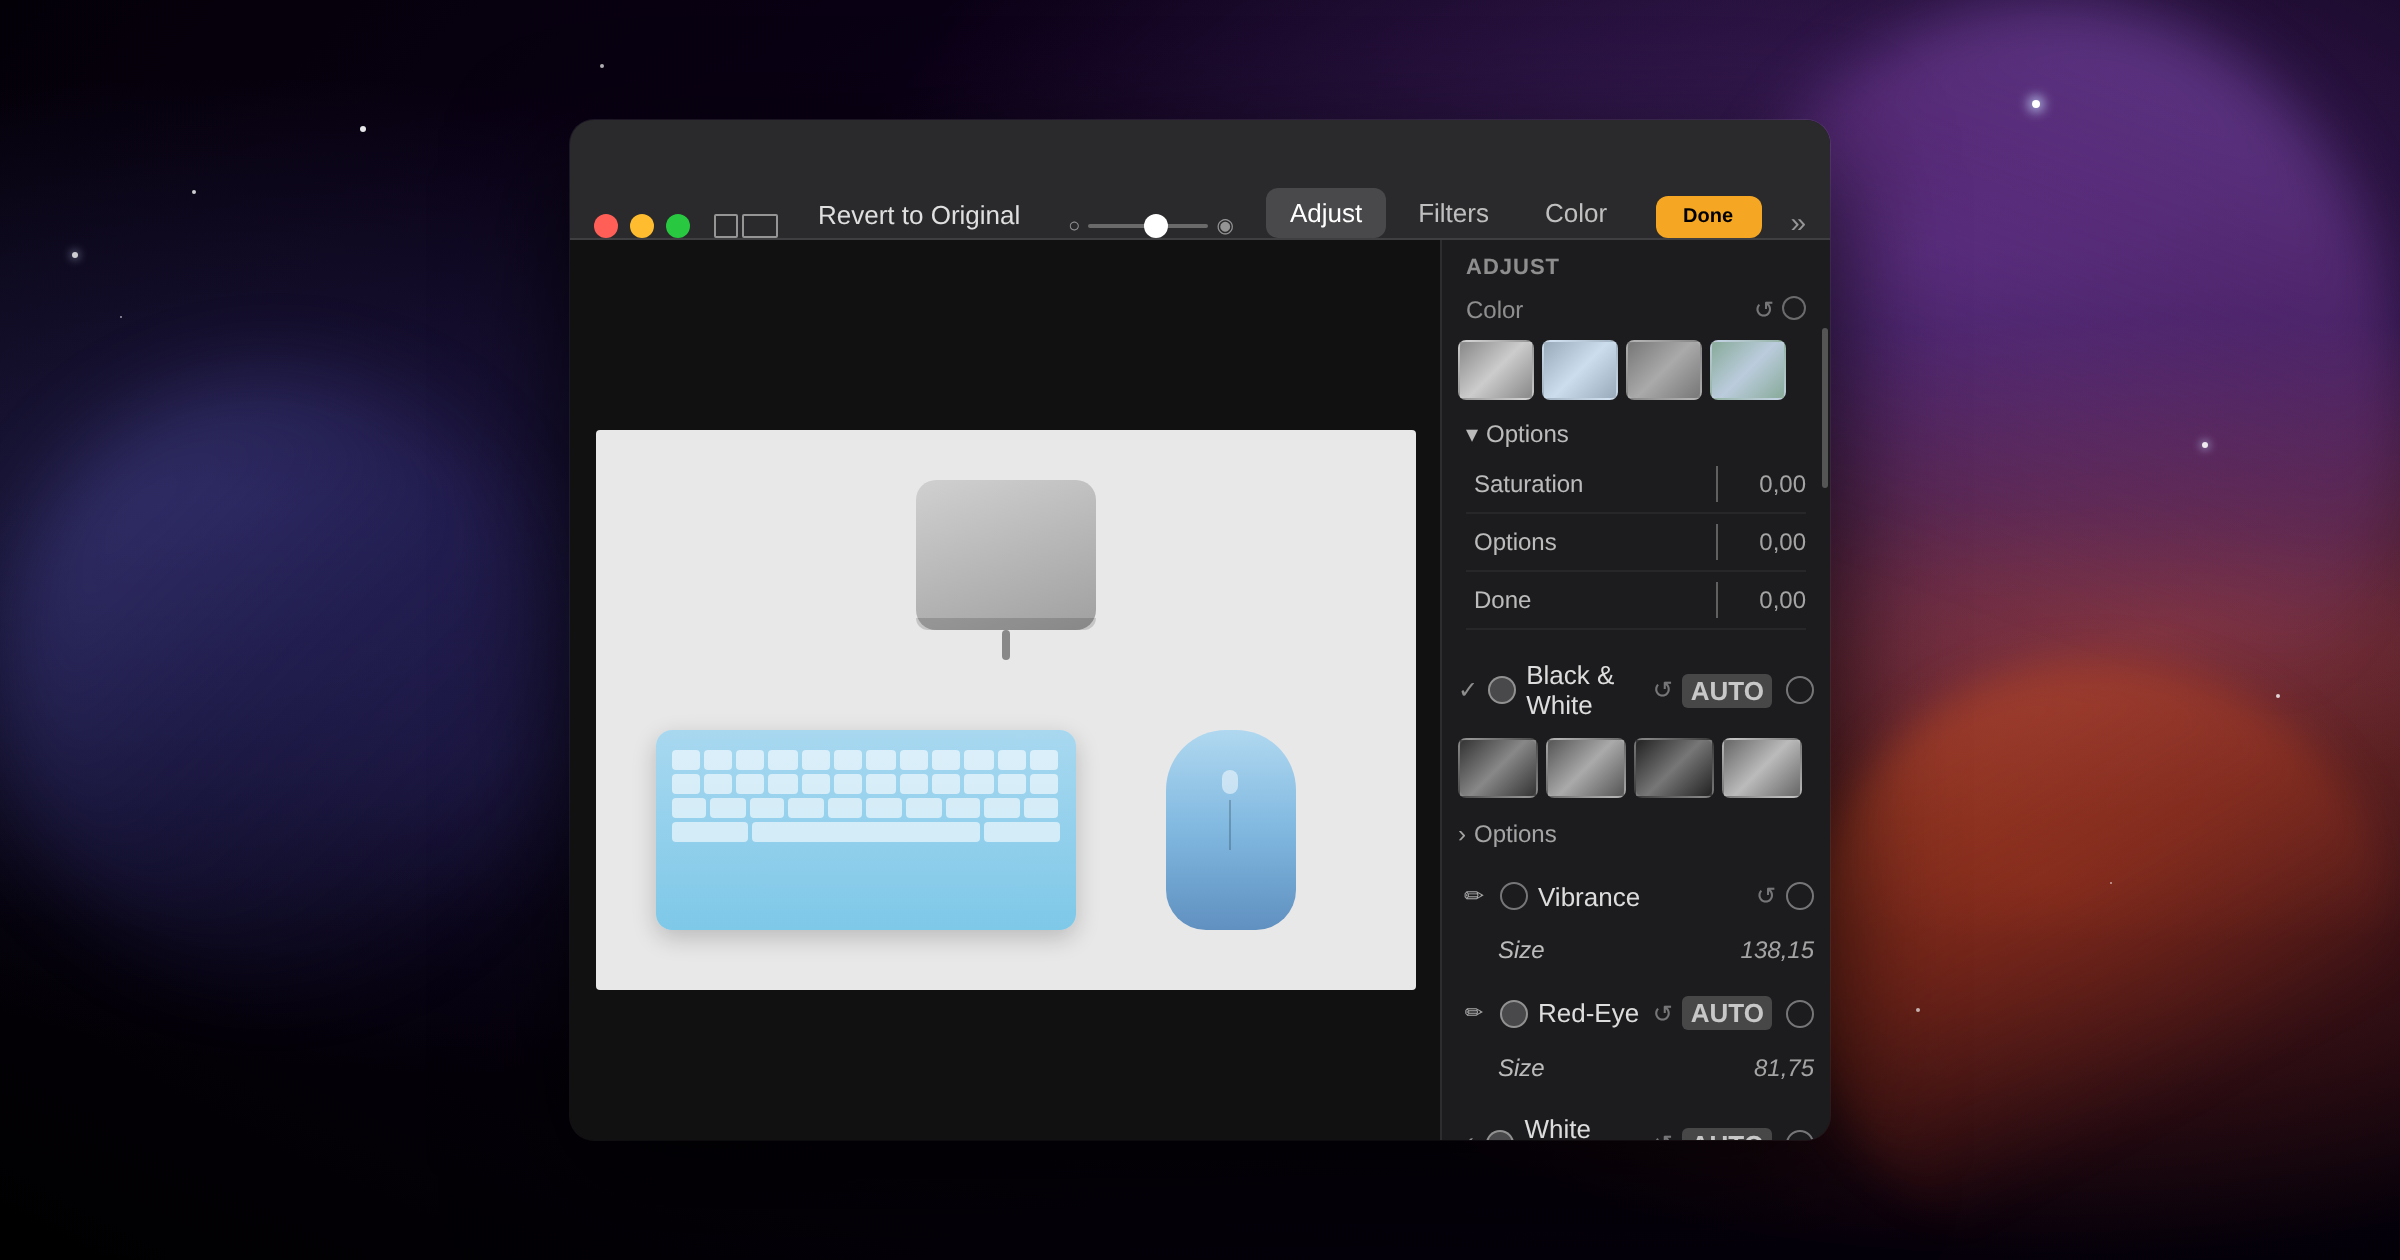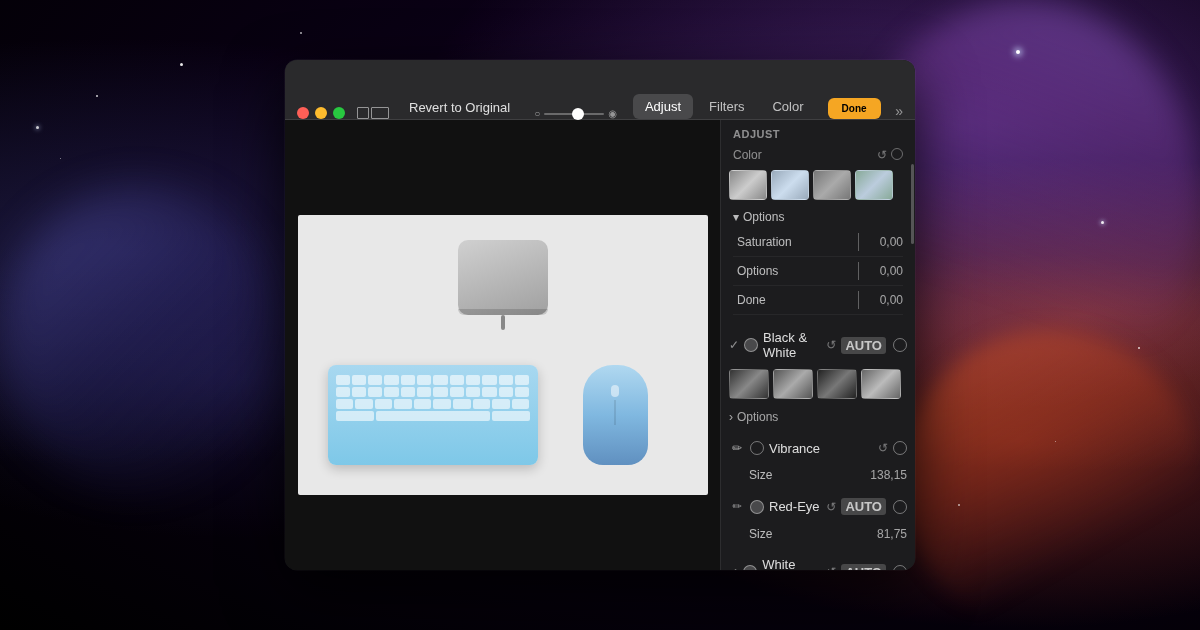--- a/index.html
+++ b/index.html
@@ -496,20 +496,21 @@
       justify-content: center;
       font-size: 12px;
       color: rgba(255,255,255,0.6);
     }
 
     .size-row {
       display: flex;
       align-items: center;
       padding: 5px 8px;
       gap: 6px;
+      font-style: italic;
     }
     .size-label {
       font-size: 12px;
       color: rgba(255,255,255,0.7);
       flex: 1;
       padding-left: 20px;
     }
     .size-value {
       font-size: 12px;
       color: rgba(255,255,255,0.6);

